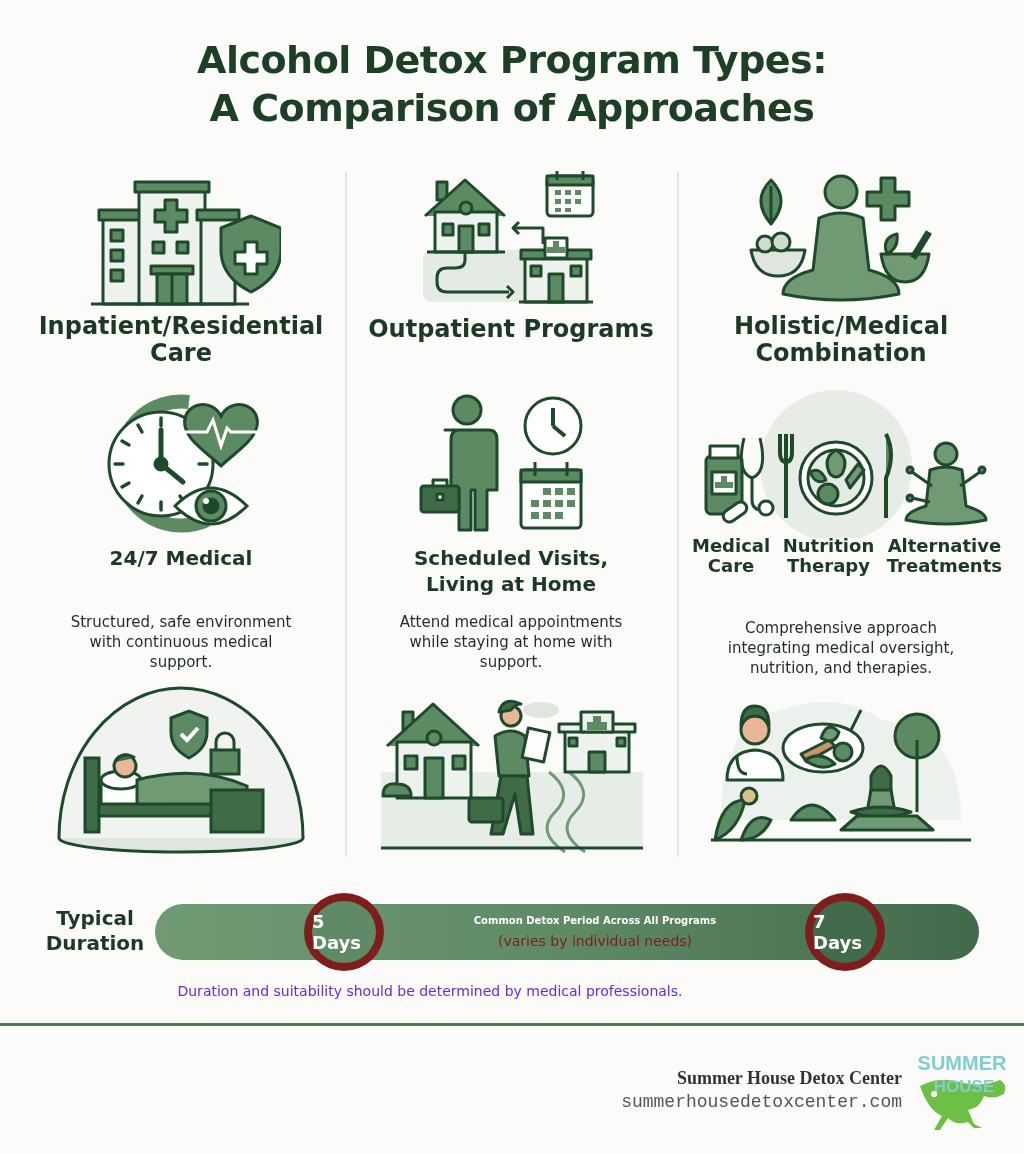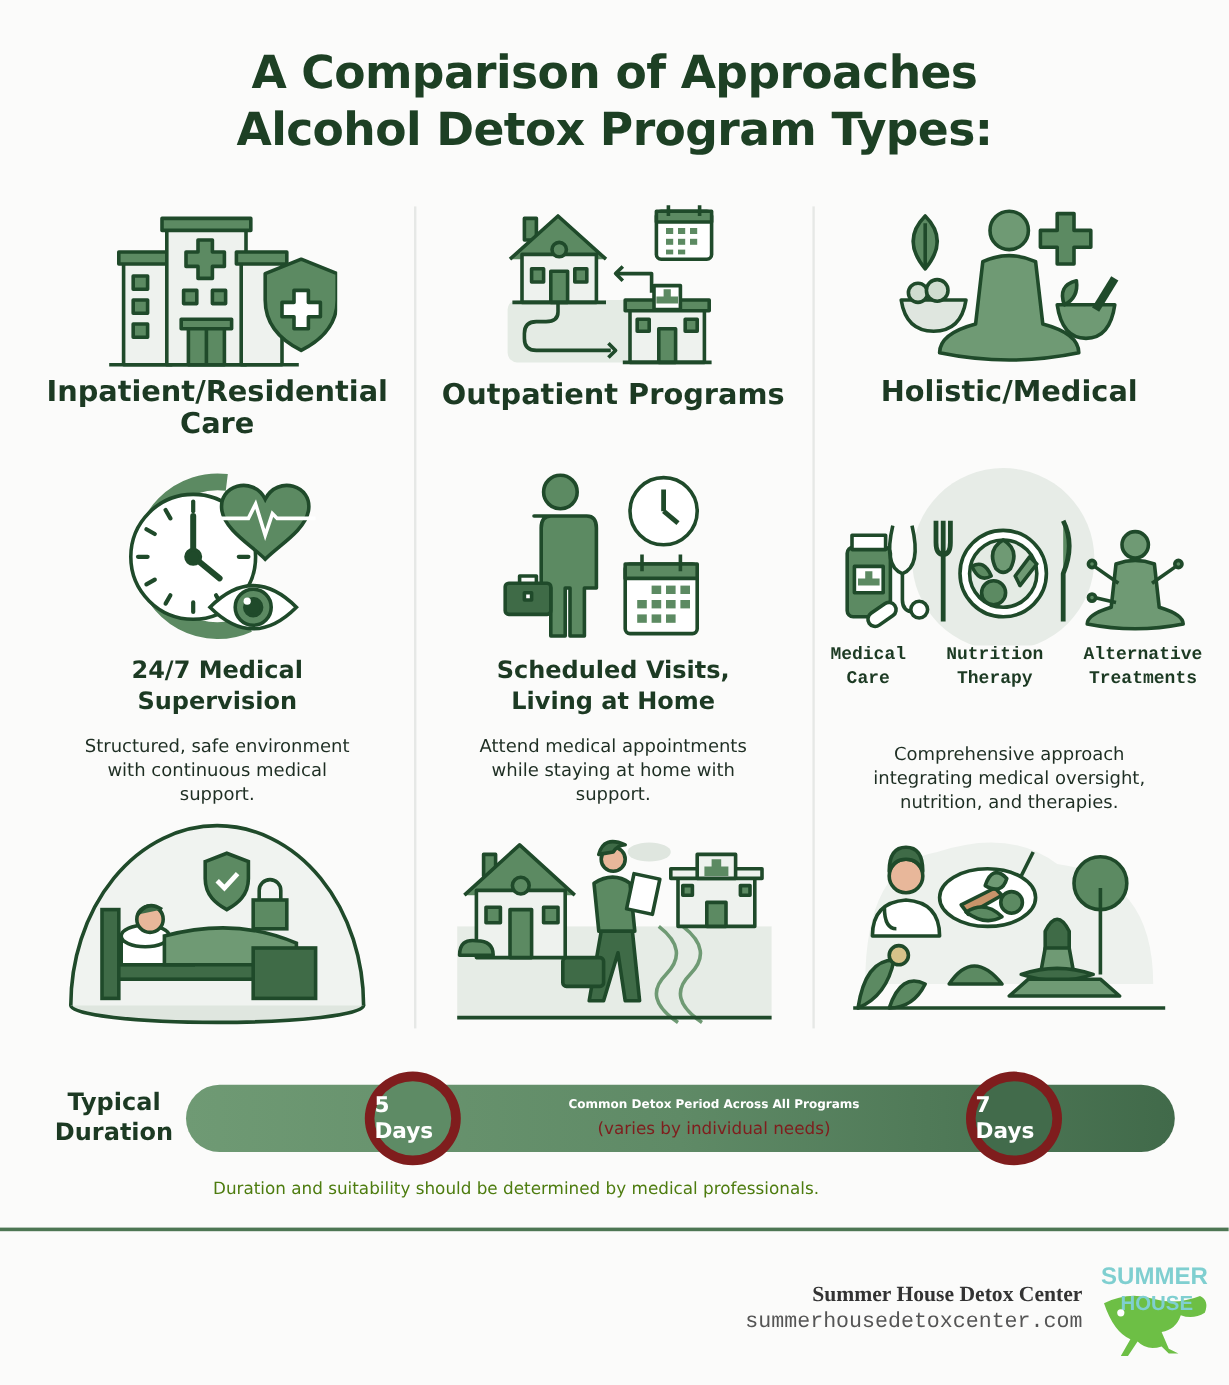--- a/index.html
+++ b/index.html
@@ -20,52 +20,52 @@
                  font-size: 24px; font-weight: bold; line-height: 27px; color: #1c3a23; }
   .icon-mid { position: absolute; top: 228px; left: 50%; transform: translateX(-50%); width: 220px; height: 150px; }
   .sub-heading { position: absolute; top: 385px; left: 0; width: 100%; text-align: center;
                  font-size: 20px; font-weight: bold; line-height: 26px; color: #1c3a23; }
   .desc { position: absolute; top: 452px; left: 0; width: 100%; text-align: center;
           font-size: 15px; line-height: 20px; color: #1e2e23; padding: 0 24px; }
   .scene { position: absolute; top: 520px; left: 50%; transform: translateX(-50%); width: 280px; height: 180px; }
 
   .triple { position: absolute; top: 228px; left: 0; width: 100%; height: 150px; }
   .triple-labels { position: absolute; top: 376px; left: 0; width: 100%; display: flex; justify-content: space-between; padding: 0 4px 0 16px; }
-  .triple-label { text-align: center; font-size: 15px; font-weight: bold; line-height: 20px; color: #1c3a23; font-family: Liberation Mono, monospace; }
+  .triple-label { text-align: center; font-size: 18px; font-weight: bold; line-height: 20px; color: #1c3a23; }
   .col-3 .desc { top: 458px; }
 
   .duration-label { position: absolute; top: 906px; left: 40px; width: 110px; text-align: center;
                     font-size: 20px; font-weight: bold; line-height: 25px; color: #1c3a23; }
   .bar { position: absolute; top: 904px; left: 155px; width: 824px; height: 56px; border-radius: 28px;
          background: linear-gradient(90deg, #6f9a74 0%, #5f8a66 50%, #416a4a 100%); }
   .bar-text { position: absolute; top: 910px; left: 388px; width: 414px; text-align: center; color: #ffffff; }
   .bar-title { font-size: 10px; font-weight: bold; line-height: 21px; }
   .bar-sub { font-size: 14px; line-height: 20px; color: #7f1d1d; }
   .day-circle { position: absolute; top: 893px; width: 80px; height: 78px; border-radius: 50%;
                 border: 8px solid #7f1d1d; display: flex; align-items: center; justify-content: center;
                 color: #ffffff; font-size: 18px; font-weight: bold; }
   .day-5 { left: 304px; background: #5e8b65; }
   .day-7 { left: 805px; background: #426b4b; }
 
-  .note { position: absolute; top: 983px; left: 0; width: 860px; text-align: center; font-size: 14px; color: #4d7c0f; }
+  .note { position: absolute; top: 983px; left: 0; width: 860px; text-align: center; font-size: 14px; color: #6d28d9; }
 
   .footer-line { position: absolute; top: 1023px; left: 0; width: 1024px; height: 3px; background: #4d7653; }
   .footer-brand { position: absolute; top: 1065px; right: 122px; text-align: right; }
   .brand-name { font-family: Liberation Serif, serif; font-size: 18px; font-weight: bold; color: #333333; line-height: 26px; }
   .brand-url { font-family: Liberation Mono, monospace; font-size: 18px; color: #555555; line-height: 22px; }
   .logo { position: absolute; top: 1050px; left: 912px; width: 100px; height: 90px; }
 </style>
 </head>
 <body>
 
 <div class="page">
 
   <h1 class="title">
+    <div>Alcohol Detox Program Types:</div>
     <div>A Comparison of Approaches</div>
-    <div>Alcohol Detox Program Types:</div>
   </h1>
 
   <div class="divider-v" style="left:345px"></div>
   <div class="divider-v" style="left:677px"></div>
 
   <section class="col col-1">
     <svg class="icon-top" viewBox="0 0 200 140">
       <g stroke="#1f4a2a" stroke-width="3" stroke-linejoin="round">
         <rect x="22" y="48" width="40" height="88" fill="#eef2ee"></rect>
         <rect x="18" y="42" width="48" height="10" fill="#5c8a62"></rect>
@@ -112,21 +112,20 @@
         <path d="M150 28 c-10 -20 -40 -12 -36 10 c3 16 24 28 36 40 c12 -12 33 -24 36 -40 c4 -22 -26 -30 -36 -10z" fill="#5c8a62"></path>
         <polyline points="108,44 136,44 142,32 150,58 156,40 160,44 192,44" fill="none" stroke="#ffffff" stroke-width="3"></polyline>
         <path d="M104 118 q36 -36 72 0 q-36 36 -72 0z" fill="#ffffff"></path>
         <circle cx="140" cy="118" r="15" fill="#5c8a62"></circle>
         <circle cx="140" cy="118" r="7" fill="#1f4a2a"></circle>
         <circle cx="135" cy="113" r="3" fill="#ffffff" stroke="none"></circle>
       </g>
     </svg>
     <h3 class="sub-heading">
       <div>24/7 Medical</div>
-      <div>Supervision</div>
     </h3>
     <p class="desc">
       <span>Structured, safe environment</span><br>
       <span>with continuous medical</span><br>
       <span>support.</span>
     </p>
     <svg class="scene" viewBox="0 0 280 180">
       <g stroke="#1f4a2a" stroke-width="3">
         <ellipse cx="140" cy="158" rx="122" ry="14" fill="#dfe6df"></ellipse>
         <path d="M18 158 A122 150 0 0 1 262 158" fill="#f0f3f0"></path>
@@ -269,20 +268,21 @@
         <circle cx="100" cy="24" r="16" fill="#6f9a74"></circle>
         <path d="M78 50 q22 -10 44 0 l6 52 q30 8 30 24 q-58 12 -116 0 q0 -16 30 -24z" fill="#6f9a74"></path>
         <path d="M140 10 h14 v14 h14 v14 h-14 v14 h-14 v-14 h-14 v-14 h14z" fill="#5c8a62"></path>
         <path d="M140 86 h48 q-4 28 -24 28 q-20 0 -24 -28z" fill="#6f9a74"></path>
         <line x1="172" y1="90" x2="188" y2="64" stroke-width="7"></line>
         <path d="M146 86 q-6 -16 10 -20 q2 14 -10 20z" fill="#5c8a62"></path>
       </g>
     </svg>
     <h2 class="col-heading">
       <div>Holistic/Medical</div>
+      <div>Combination</div>
     </h2>
     <svg class="triple" viewBox="0 0 330 150">
       <circle cx="160" cy="78" r="76" fill="#e7ece7"></circle>
       <g stroke="#1f4a2a" stroke-width="3" stroke-linejoin="round">
         <g>
           <rect x="30" y="68" width="36" height="58" rx="5" fill="#5c8a62"></rect>
           <rect x="34" y="58" width="28" height="12" fill="#ffffff"></rect>
           <rect x="36" y="84" width="24" height="22" fill="#ffffff"></rect>
           <path d="M45 88h6v6h6v6h-6v0h-6v0h-6v-6h6z" fill="#5c8a62" stroke="none"></path>
           <rect x="46" y="118" width="26" height="12" rx="6" transform="rotate(-35 59 124)" fill="#ffffff"></rect>

